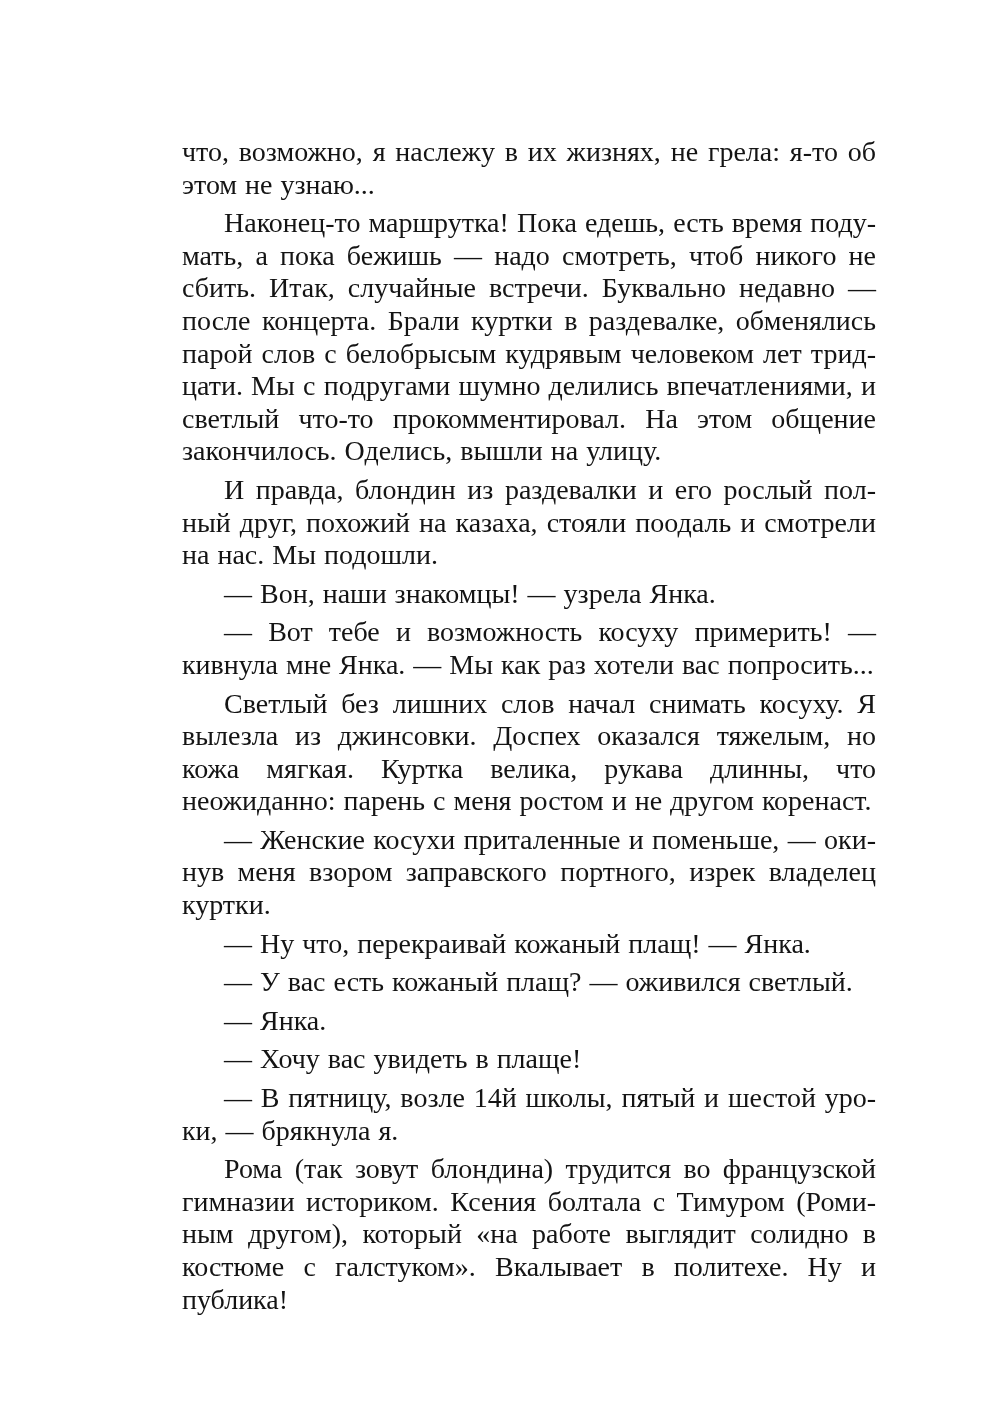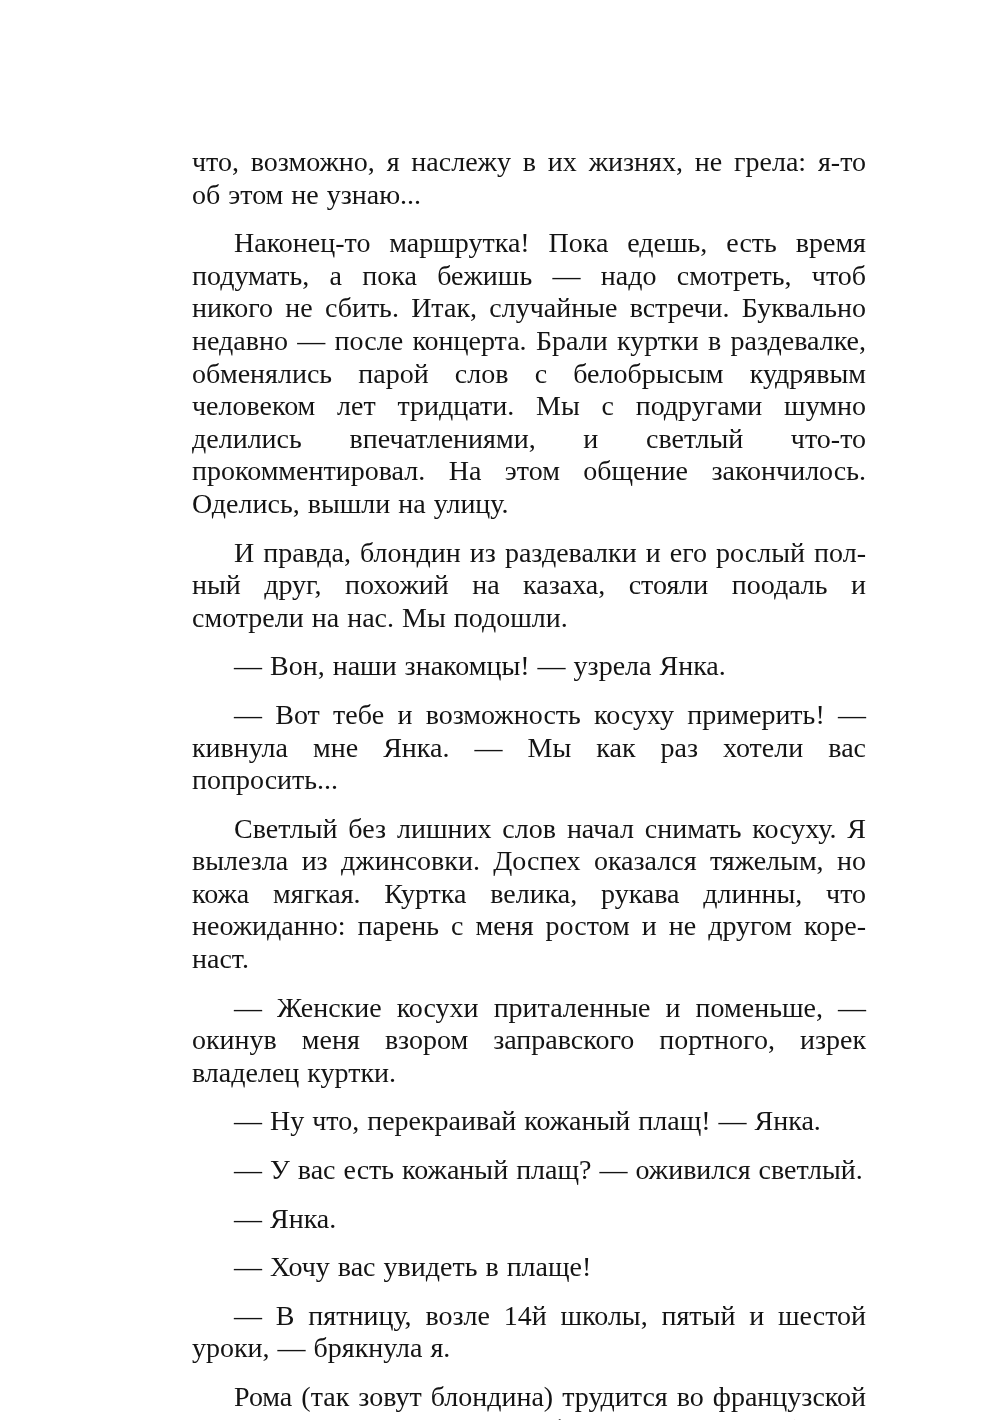--- a/index.html
+++ b/index.html
@@ -20,21 +20,21 @@
     inset: 0;
     background: var(--bg, #ffffff);
   }
   .text-block {
     position: absolute;
     left: 176px;
     top: 130px;
     width: 706px;
   }
   .para {
-    margin: 16px;
+    margin: 6px;
     font-size: 28px;
     line-height: 32.6px;
     text-align: justify;
     text-indent: 0;
     hyphens: manual;
     word-spacing: 1px;
   }
   .para.indent {
     text-indent: 42px;
   }

